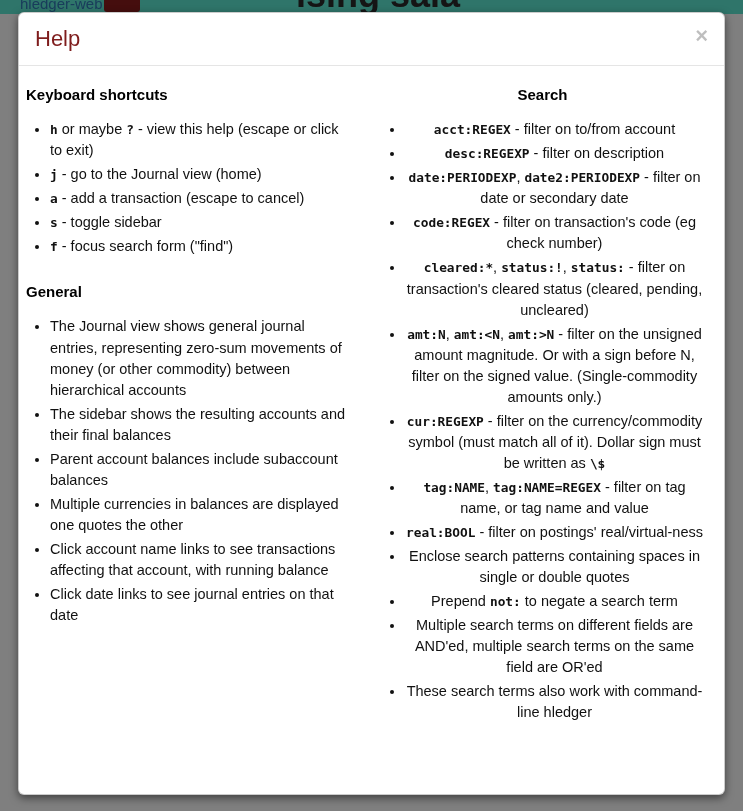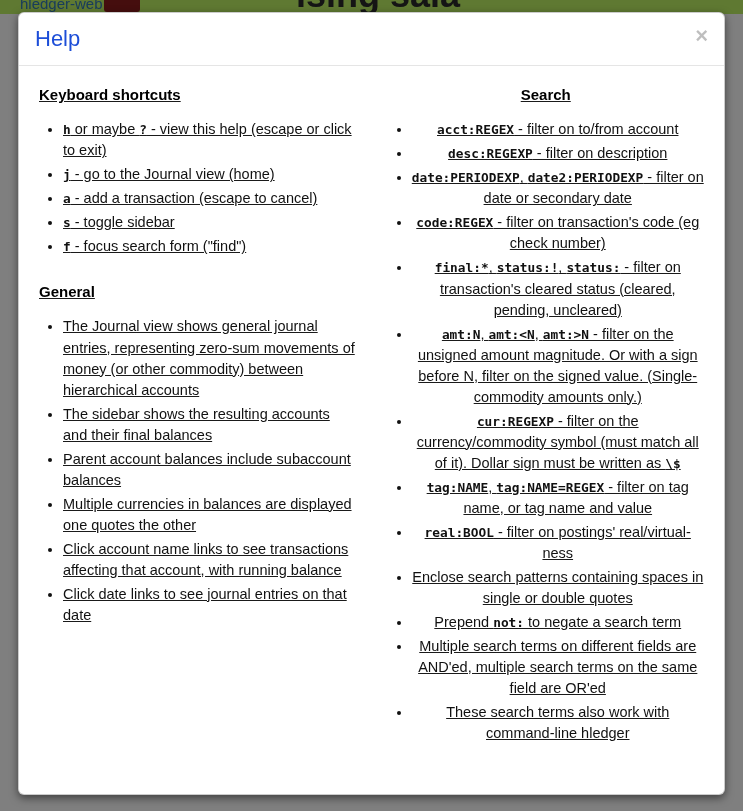--- a/index.html
+++ b/index.html
@@ -8,21 +8,21 @@
     position: relative;
     overflow: hidden;
     background: #ffffff;
     font-family: "Liberation Sans", sans-serif;
     color: #1a1a1a;
   }
 
   
   .page-strip {
     position: absolute; top: 0; left: 0; right: 0;
-    height: 14px; background: #bef264; overflow: hidden; z-index: 0;
+    height: 14px; background: #5eead4; overflow: hidden; z-index: 0;
   }
   .brand-link {
     position: absolute; top: -5px; left: 20px;
     font-size: 15px; color: #337ab7; text-decoration: none;
   }
   .red-badge {
     position: absolute; top: -6px; left: 104px;
     width: 36px; height: 18px;
     background: #8b1d1d; border-radius: 3px;
   }
@@ -53,36 +53,35 @@
   }
   .modal-header {
     padding: 13px 16px 13px 16px;
     border-bottom: 1px solid #e5e5e5;
     position: relative;
   }
   .modal-title {
     margin: 0;
     font-size: 22px;
     font-weight: 500;
-    color: #1d4ed8;
+    color: #7f1d1d;
     line-height: 1.2;
   }
   .close-btn {
     position: absolute; top: 8px; right: 12px;
     background: none; border: none; cursor: pointer;
     font-size: 22px; font-weight: bold; line-height: 1;
     color: #000; opacity: 0.25;
     font-family: "Liberation Sans", sans-serif;
     padding: 4px;
   }
 
   .modal-body {
-    padding: 12px 20px 15px 20px;
+    padding: 12px 20px 15px 7px;
     display: flex;
-    text-decoration: underline;
   }
   .col { width: 50%; box-sizing: border-box; }
   .col-left  { padding-right: 14px; }
   .col-right { padding-left: 16px; text-align: center; }
 
   .section-heading {
     font-size: 15px;
     font-weight: bold;
     color: #000;
     margin: 26px 0 14px 0;
@@ -143,21 +142,21 @@
           <li>Click date links to see journal entries on that date</li>
         </ul>
     </div>
     <div class="col col-right">
       <h4 class="section-heading">Search</h4>
       <ul class="help-list">
           <li><code>acct:REGEX</code> - filter on to/from account</li>
           <li><code>desc:REGEXP</code> - filter on description</li>
           <li><code>date:PERIODEXP</code>, <code>date2:PERIODEXP</code> - filter on date or secondary date</li>
           <li><code>code:REGEX</code> - filter on transaction's code (eg check number)</li>
-          <li><code>final:*</code>, <code>status:!</code>, <code>status:</code> - filter on transaction's cleared status (cleared, pending, uncleared)</li>
+          <li><code>cleared:*</code>, <code>status:!</code>, <code>status:</code> - filter on transaction's cleared status (cleared, pending, uncleared)</li>
           <li><code>amt:N</code>, <code>amt:&lt;N</code>, <code>amt:&gt;N</code> - filter on the unsigned amount magnitude. Or with a sign before N, filter on the signed value. (Single-commodity amounts only.)</li>
           <li><code>cur:REGEXP</code> - filter on the currency/commodity symbol (must match all of it). Dollar sign must be written as <code>\$</code></li>
           <li><code>tag:NAME</code>, <code>tag:NAME=REGEX</code> - filter on tag name, or tag name and value</li>
           <li><code>real:BOOL</code> - filter on postings' real/virtual-ness</li>
           <li>Enclose search patterns containing spaces in single or double quotes</li>
           <li>Prepend <code>not:</code> to negate a search term</li>
           <li>Multiple search terms on different fields are AND'ed, multiple search terms on the same field are OR'ed</li>
           <li>These search terms also work with command-line hledger</li>
         </ul>
     </div>

